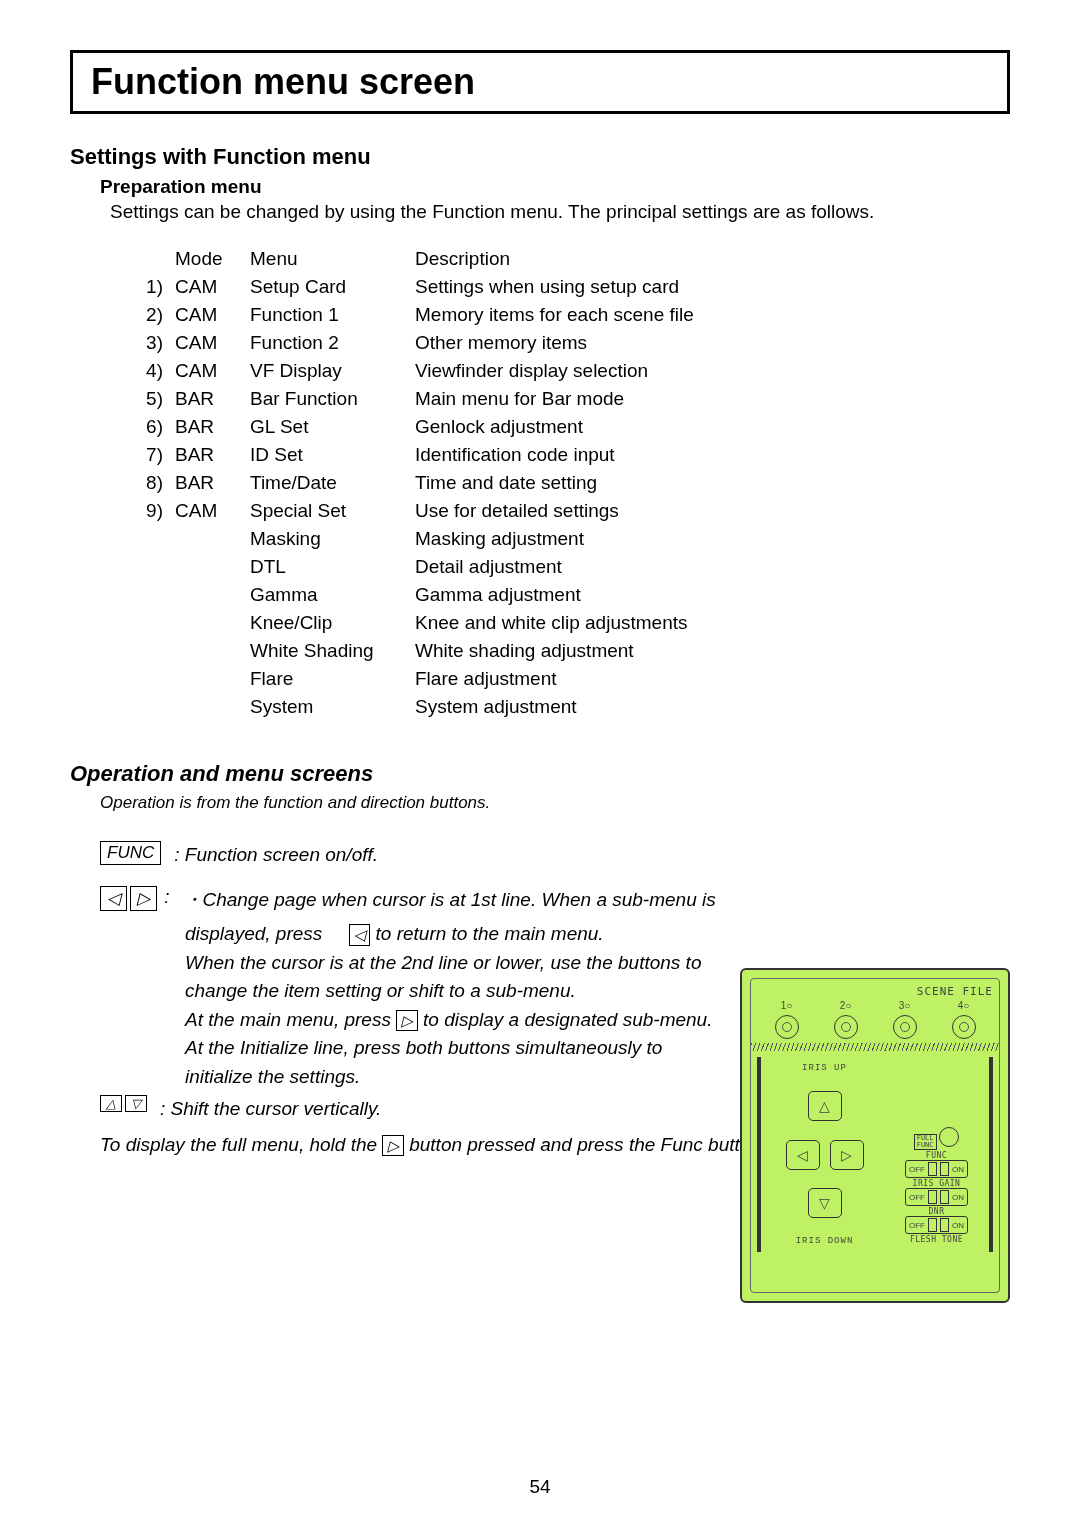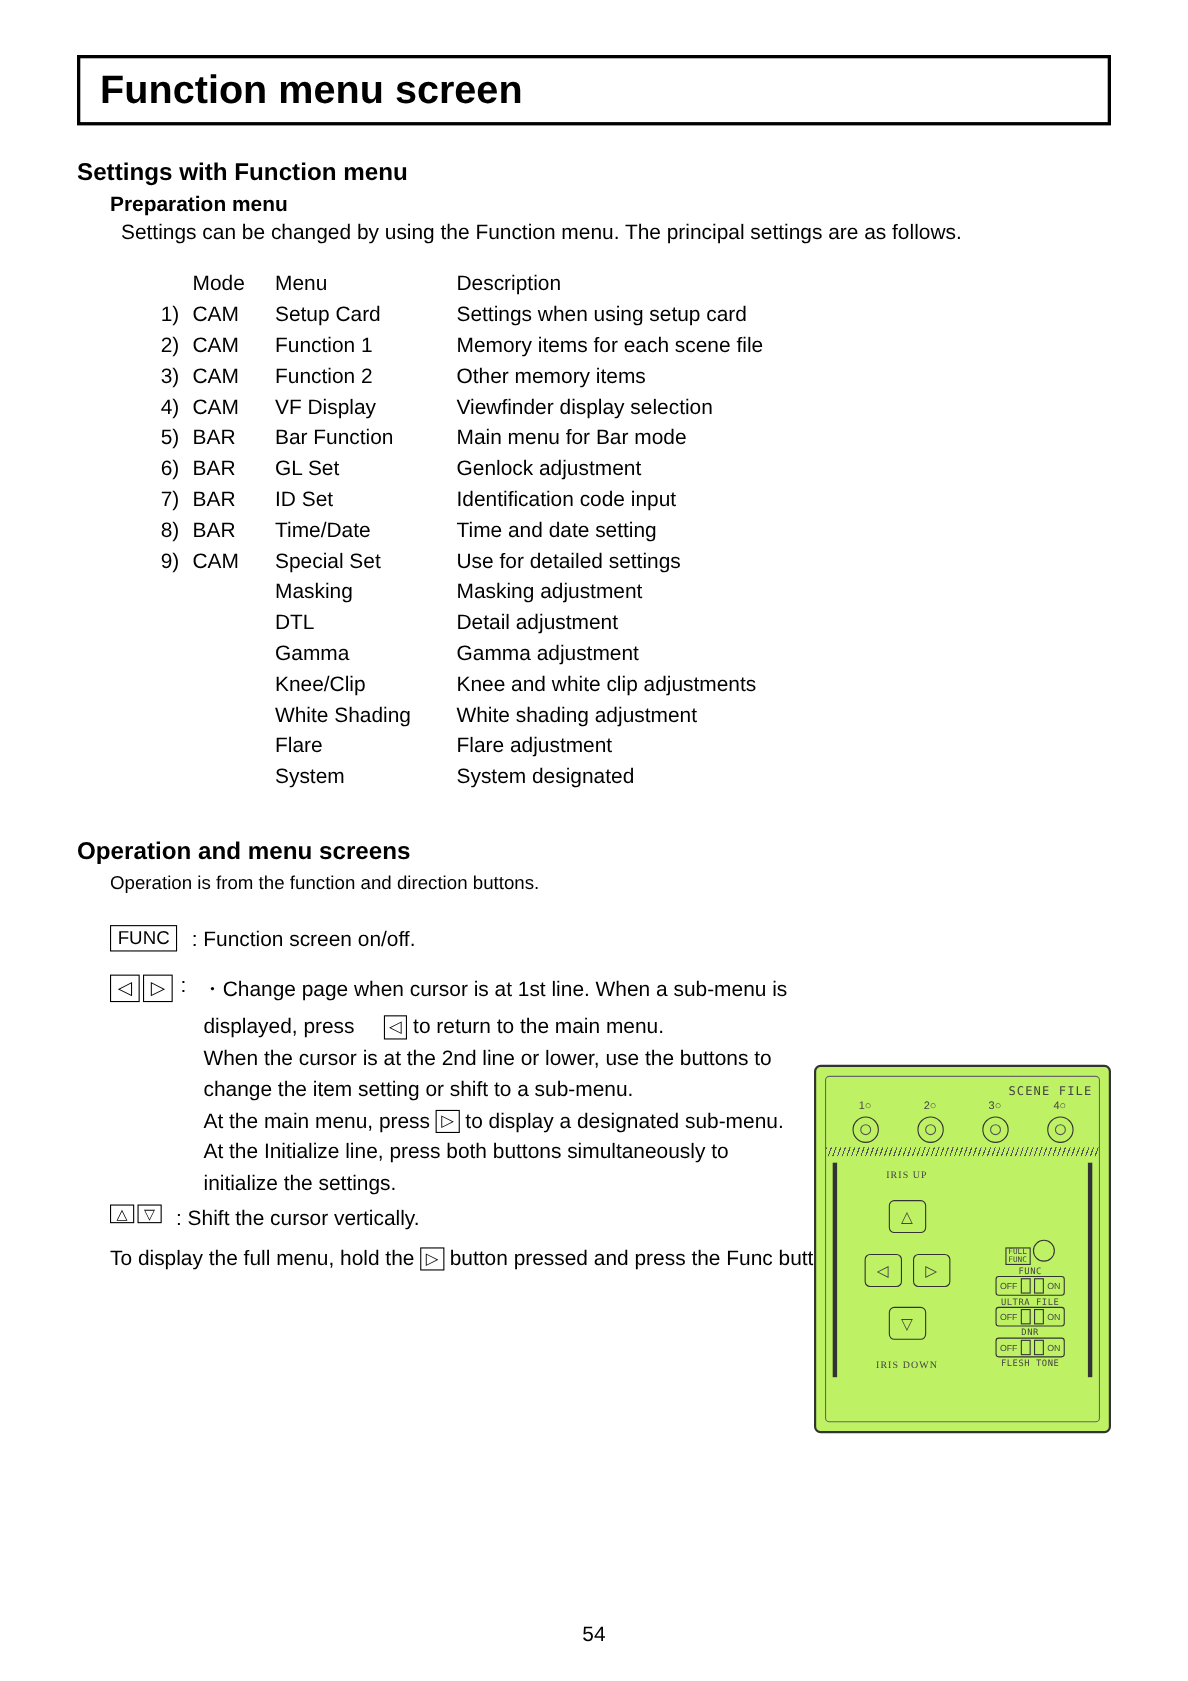--- a/index.html
+++ b/index.html
@@ -45,20 +45,21 @@
     .menu-table td {
       padding: 3px 0;
       vertical-align: top;
     }
     .col-num { width: 45px; text-align: right; padding-right: 12px !important; }
     .col-mode { width: 75px; margin-top: 33px; }
     .col-menu { width: 165px; }
     .col-desc { width: 420px; }
     .operation-section {
       margin-top: 10px;
+      font-style: italic;
     }
     .op-intro {
       font-size: 17px;
       margin-left: 30px;
       margin-bottom: 28px;
     }
     .op-row {
       display: flex;
       align-items: flex-start;
       margin-left: 30px;
@@ -173,21 +174,21 @@
       gap:8px;
       height:195px;
     }
     .iris-col{
       flex:0 0 115px;
       display:flex;
       flex-direction:column;
       align-items:center;
       justify-content:space-between;
     }
-    .iris-label{font-family:Liberation Serif, serif;font-size:9px;letter-spacing:1px;}
+    .iris-label{font-family:Liberation Mono, monospace;font-size:9px;letter-spacing:1px;}
     .dir-btn{
       width:34px;height:30px;
       border:1.5px solid #333;
       border-radius:5px;
       display:flex;align-items:center;justify-content:center;
       font-size:14px;
     }
     .dir-row{display:flex;gap:10px;}
     .toggles-col{
       flex:1;
@@ -336,21 +337,21 @@
         <tr>
           <td class="col-num"></td>
           <td class="col-mode"></td>
           <td class="col-menu">Flare</td>
           <td class="col-desc">Flare adjustment</td>
         </tr>
         <tr>
           <td class="col-num"></td>
           <td class="col-mode"></td>
           <td class="col-menu">System</td>
-          <td class="col-desc">System designated</td>
+          <td class="col-desc">System adjustment</td>
         </tr>
       </tbody>
   </table>
 </div>
 
 <div class="operation-section">
   <div class="section-heading">Operation and menu screens</div>
   <div class="op-intro">Operation is from the function and direction buttons.</div>
 
   <div class="op-row">
@@ -433,21 +434,21 @@
           <span class="full-func-box">FULL<br>FUNC</span>
           <span class="func-btn"></span>
           <div class="tog-label">FUNC</div>
         </div>
         <div id="toggles-container">
             <div class="tog-group"><div class="tog-box">
                 <span>OFF</span>
                 <span class="tog-inner"></span>
                 <span class="tog-inner"></span>
                 <span>ON</span>
-              </div><div class="tog-label">ULTRA FILE</div></div>
+              </div><div class="tog-label">IRIS GAIN</div></div>
             <div class="tog-group"><div class="tog-box">
                 <span>OFF</span>
                 <span class="tog-inner"></span>
                 <span class="tog-inner"></span>
                 <span>ON</span>
               </div><div class="tog-label">DNR</div></div>
             <div class="tog-group"><div class="tog-box">
                 <span>OFF</span>
                 <span class="tog-inner"></span>
                 <span class="tog-inner"></span>

